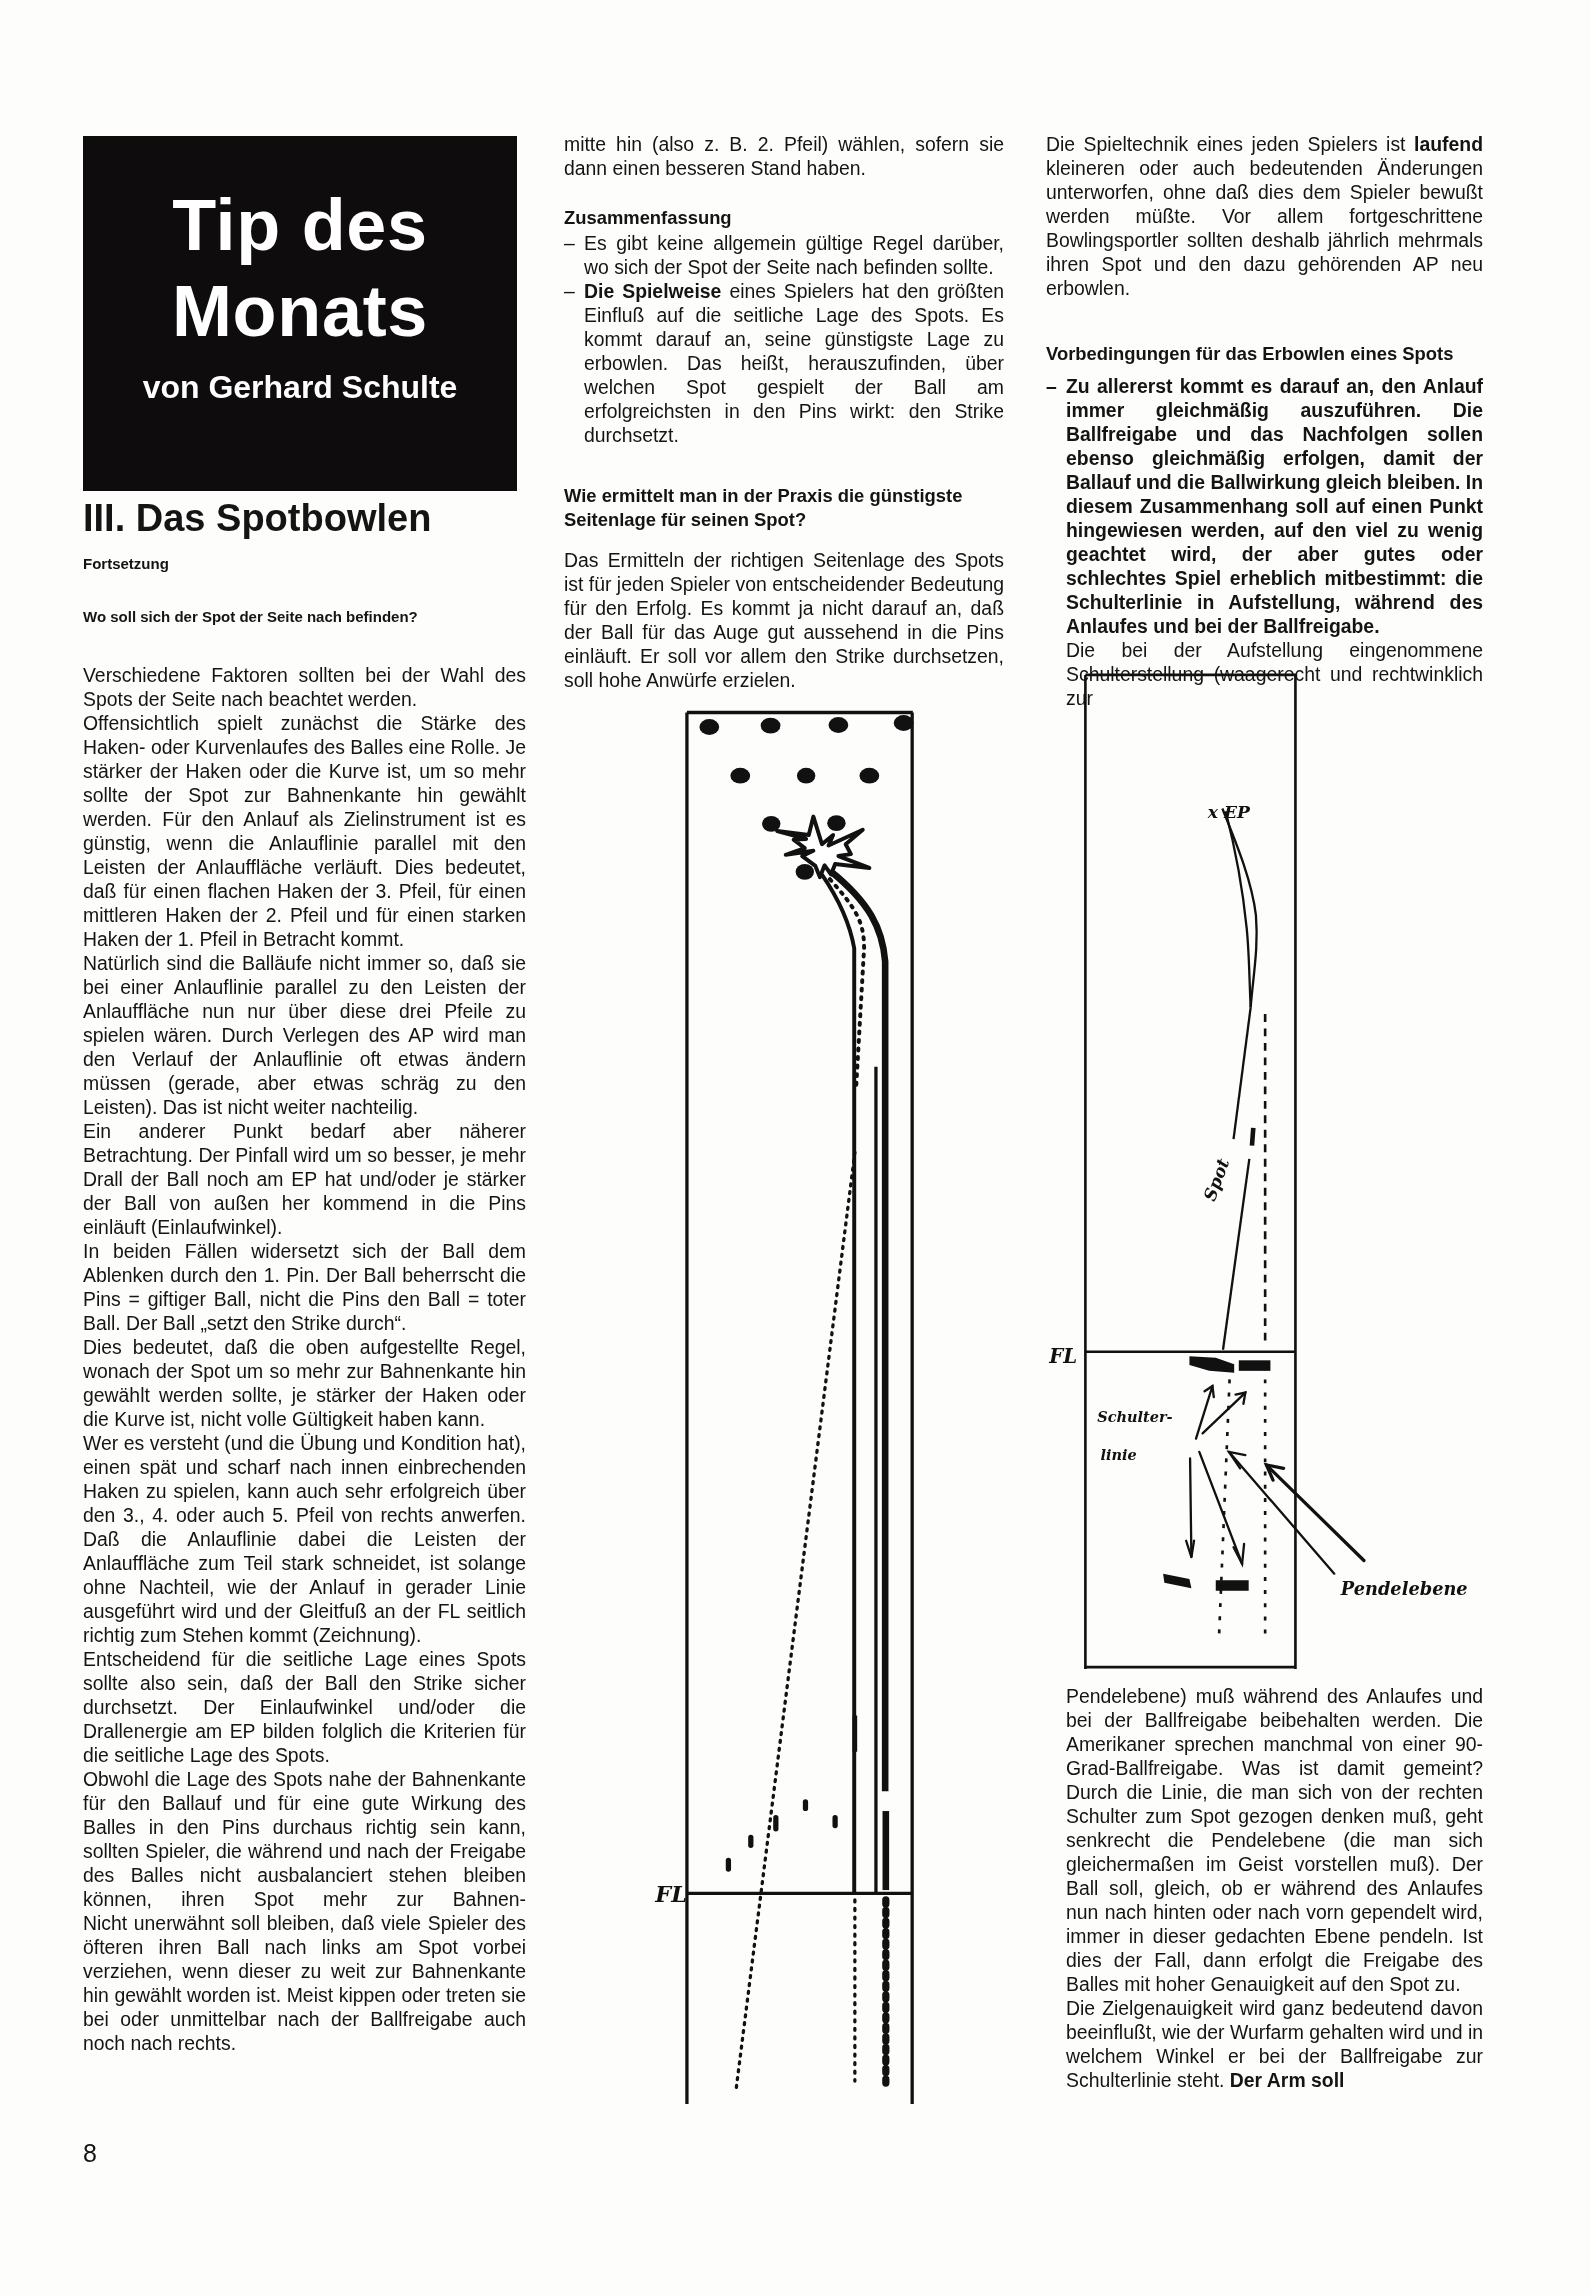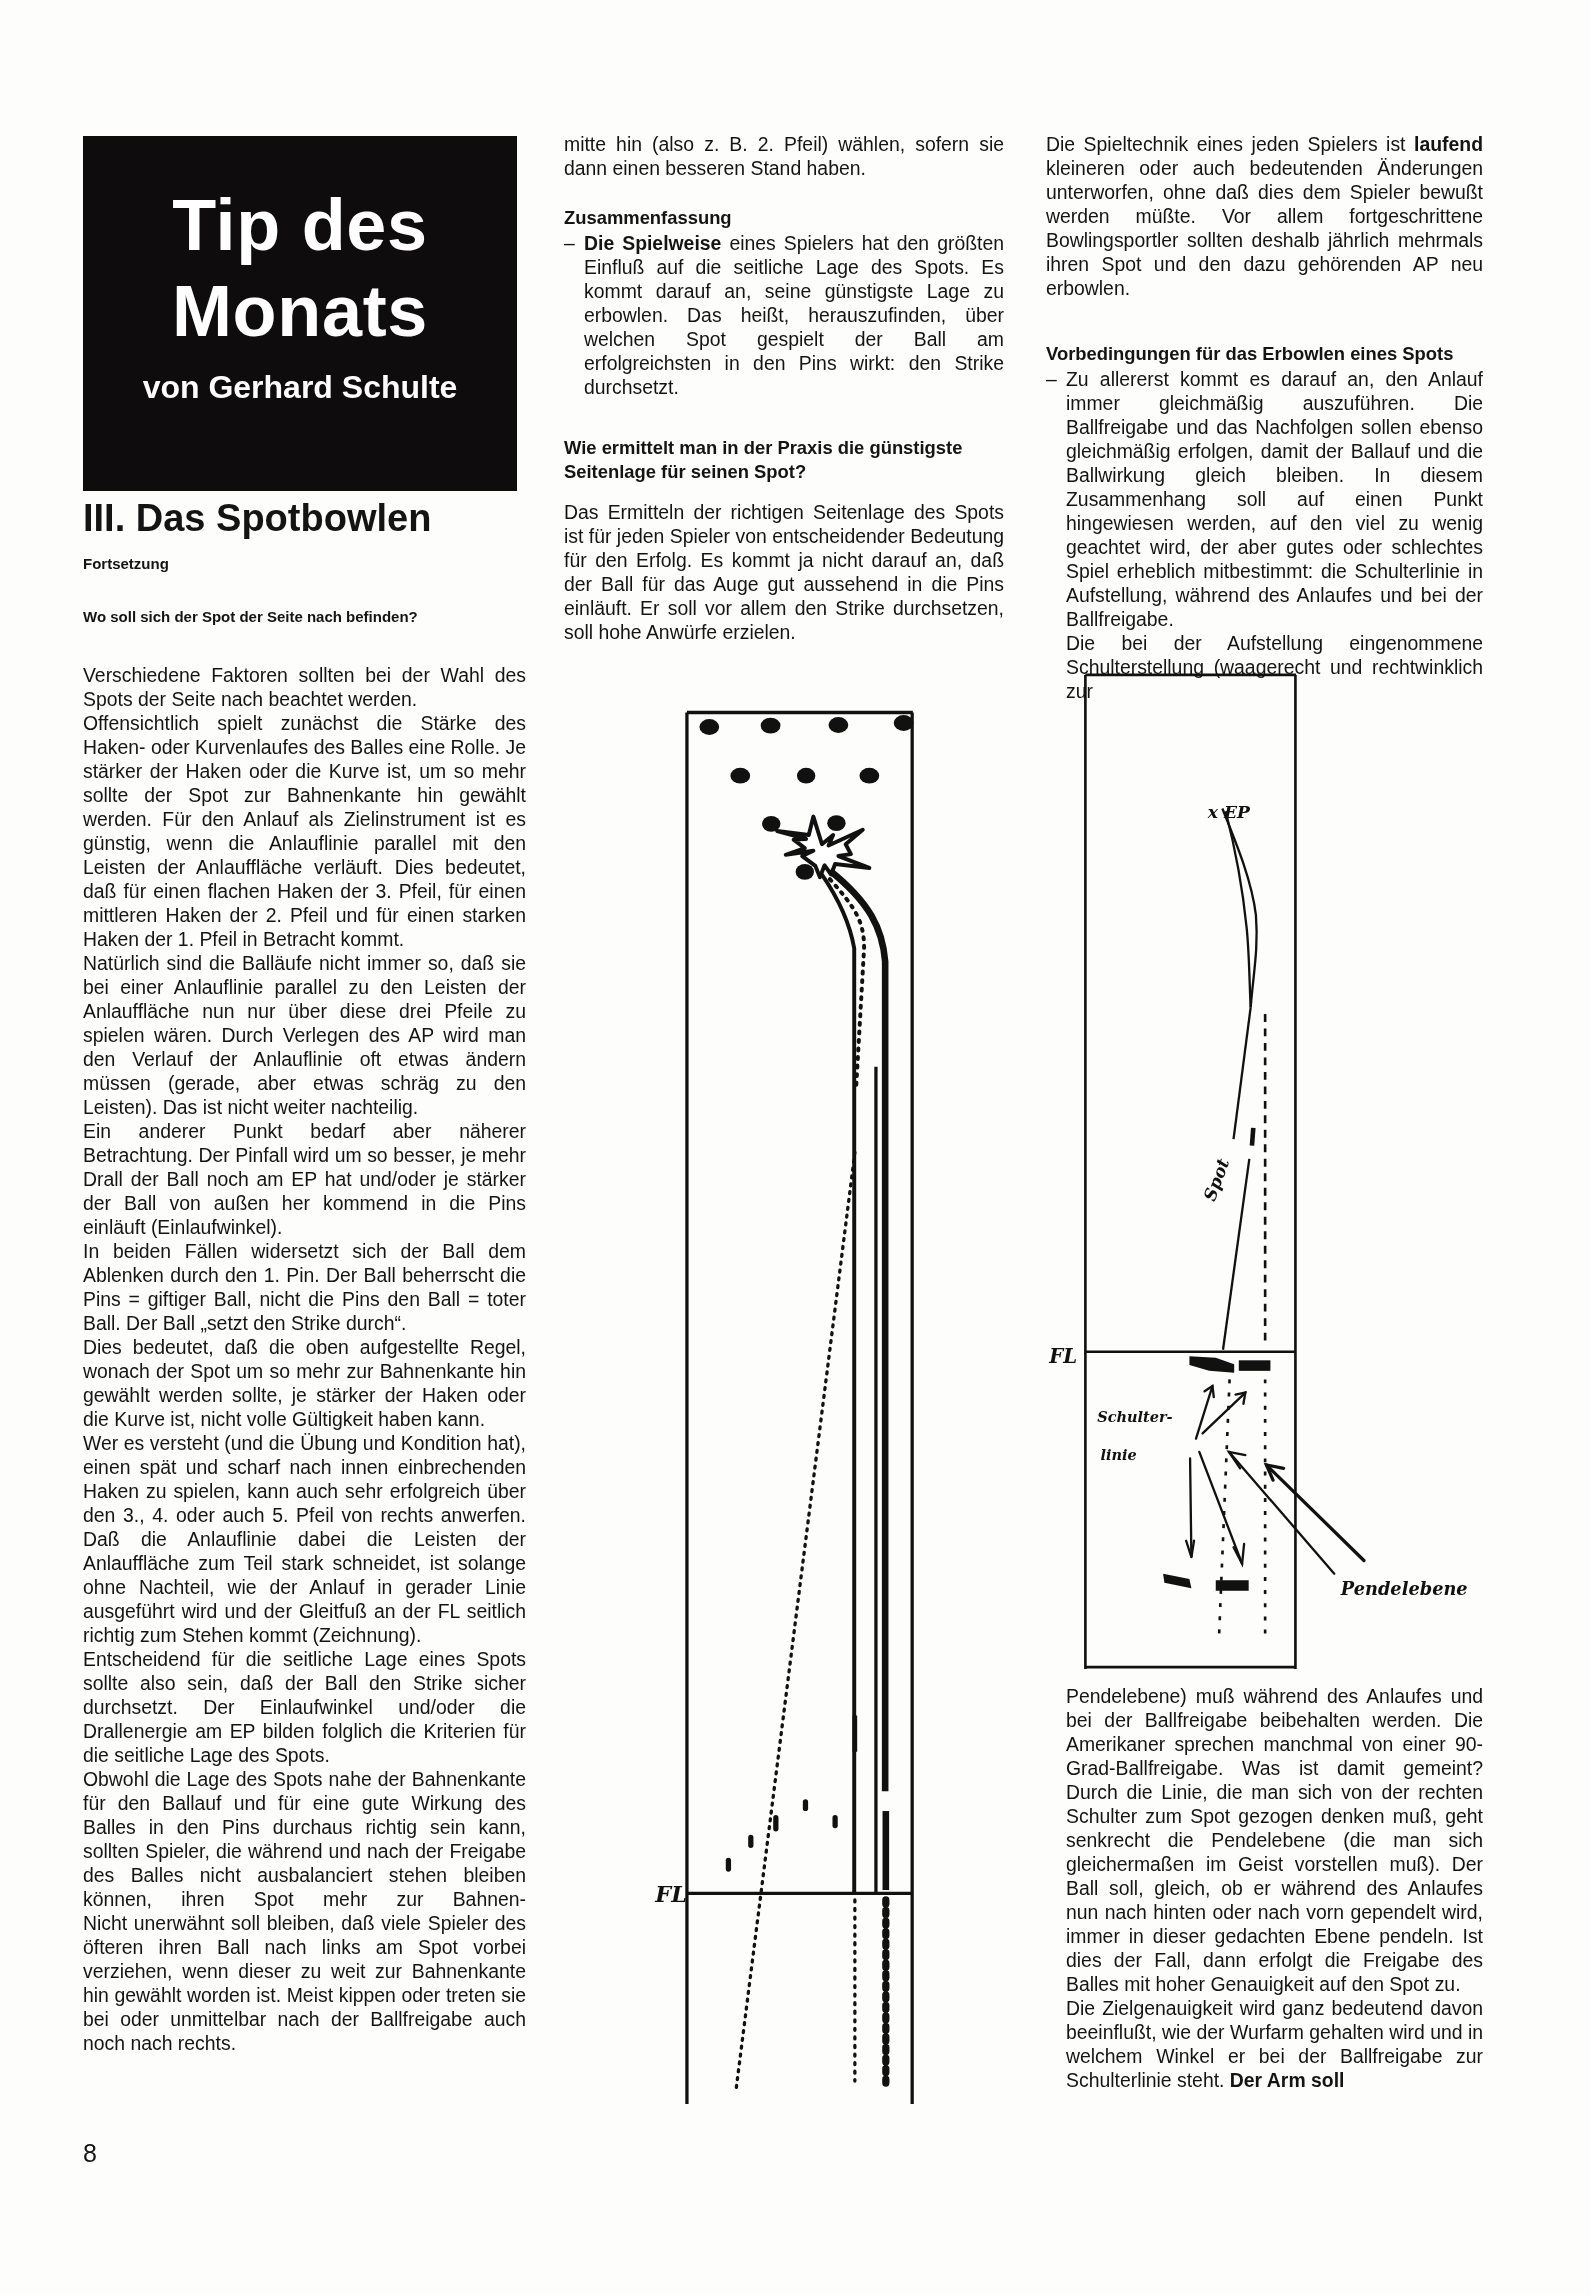--- a/index.html
+++ b/index.html
@@ -60,20 +60,21 @@
   <p>Wer es versteht (und die Übung und Kondition hat), einen spät und scharf nach innen einbrechenden Haken zu spielen, kann auch sehr erfolgreich über den 3., 4. oder auch 5. Pfeil von rechts anwerfen. Daß die Anlauflinie dabei die Leisten der Anlauffläche zum Teil stark schneidet, ist solange ohne Nachteil, wie der Anlauf in gerader Linie ausgeführt wird und der Gleitfuß an der FL seitlich richtig zum Stehen kommt (Zeichnung).</p>
   <p>Entscheidend für die seitliche Lage eines Spots sollte also sein, daß der Ball den Strike sicher durchsetzt. Der Einlaufwinkel und/oder die Drallenergie am EP bilden folglich die Kriterien für die seitliche Lage des Spots.</p>
   <p style="text-align-last:justify;">Obwohl die Lage des Spots nahe der Bahnenkante für den Ballauf und für eine gute Wirkung des Balles in den Pins durchaus richtig sein kann, sollten Spieler, die während und nach der Freigabe des Balles nicht ausbalanciert stehen bleiben können, ihren Spot mehr zur Bahnen-</p>
   <p>Nicht unerwähnt soll bleiben, daß viele Spieler des öfteren ihren Ball nach links am Spot vorbei verziehen, wenn dieser zu weit zur Bahnenkante hin gewählt worden ist. Meist kippen oder treten sie bei oder unmittelbar nach der Ballfreigabe auch noch nach rechts.</p>
 </div>
 
 <div class="col col2" style="top:132px;">
   <p>mitte hin (also z. B. 2. Pfeil) wählen, sofern sie dann einen besseren Stand haben.</p>
   <p class="h-bold" style="margin-top:26px;">Zusammenfassung</p>
   <ul class="dash-list" style="margin-top:1.3px;">
+    <li><b></b><span>Es gibt keine allgemein gültige Regel darüber, wo sich der Spot der Seite nach befinden sollte.</span></li>
     <li><b>Die Spielweise</b><span> eines Spielers hat den größten Einfluß auf die seitliche Lage des Spots. Es kommt darauf an, seine günstigste Lage zu erbowlen. Das heißt, herauszufinden, über welchen Spot gespielt der Ball am erfolgreichsten in den Pins wirkt: den Strike durchsetzt.</span></li>
   </ul>
   <p class="h-bold" style="margin-top:37px;">Wie ermittelt man in der Praxis die günstigste Seitenlage für seinen Spot?</p>
   <p style="margin-top:16px;">Das Ermitteln der richtigen Seitenlage des Spots ist für jeden Spieler von entscheidender Bedeutung für den Erfolg. Es kommt ja nicht darauf an, daß der Ball für das Auge gut aussehend in die Pins einläuft. Er soll vor allem den Strike durchsetzen, soll hohe Anwürfe erzielen.</p>
 </div>
 
 <svg class="abs" style="left:652px; top:698px;" width="303" height="1416" viewBox="0 0 460 2150">
   <g stroke="#111" fill="none">
 
     <line x1="53" y1="22" x2="53" y2="2135" stroke-width="5"></line>
@@ -118,21 +119,21 @@
     <line x1="188" y1="1700" x2="188" y2="1717"></line>
     <line x1="233" y1="1676" x2="233" y2="1686"></line>
     <line x1="278" y1="1700" x2="278" y2="1712"></line>
   </g>
   <text x="5" y="1828" font-size="34" fill="#111">FL</text>
 </svg>
 
 <div class="col col3" style="top:132px;">
   <p><span>Die Spieltechnik eines jeden Spielers ist </span><b>laufend</b><span> kleineren oder auch bedeutenden Änderungen unterworfen, ohne daß dies dem Spieler bewußt werden müßte. Vor allem fortgeschrittene Bowlingsportler sollten deshalb jährlich mehrmals ihren Spot und den dazu gehörenden AP neu erbowlen.</span></p>
   <p class="h-bold" style="margin-top:42px;">Vorbedingungen für das Erbowlen eines Spots</p>
-  <ul class="dash-list" style="margin-top:1px;">
+  <ul class="dash-list" style="margin-top:8px;font-weight:bold;">
     <li>Zu allererst kommt es darauf an, den Anlauf immer gleichmäßig auszuführen. Die Ballfreigabe und das Nachfolgen sollen ebenso gleichmäßig erfolgen, damit der Ballauf und die Ballwirkung gleich bleiben. In diesem Zusammenhang soll auf einen Punkt hingewiesen werden, auf den viel zu wenig geachtet wird, der aber gutes oder schlechtes Spiel erheblich mitbestimmt: die Schulterlinie in Aufstellung, während des Anlaufes und bei der Ballfreigabe.</li>
   </ul>
   <p style="padding-left:20px;">Die bei der Aufstellung eingenommene Schulterstellung (waagerecht und rechtwinklich zur</p>
 </div>
 
 <svg class="abs" style="left:1041px; top:665px;" width="551" height="1014" viewBox="0 0 836 1540">
   <g stroke="#111" fill="none">
     <line x1="67" y1="15" x2="67" y2="1525" stroke-width="4"></line>
     <line x1="67" y1="15" x2="387" y2="15" stroke-width="4"></line>
     <line x1="386" y1="15" x2="386" y2="1525" stroke-width="4"></line>

